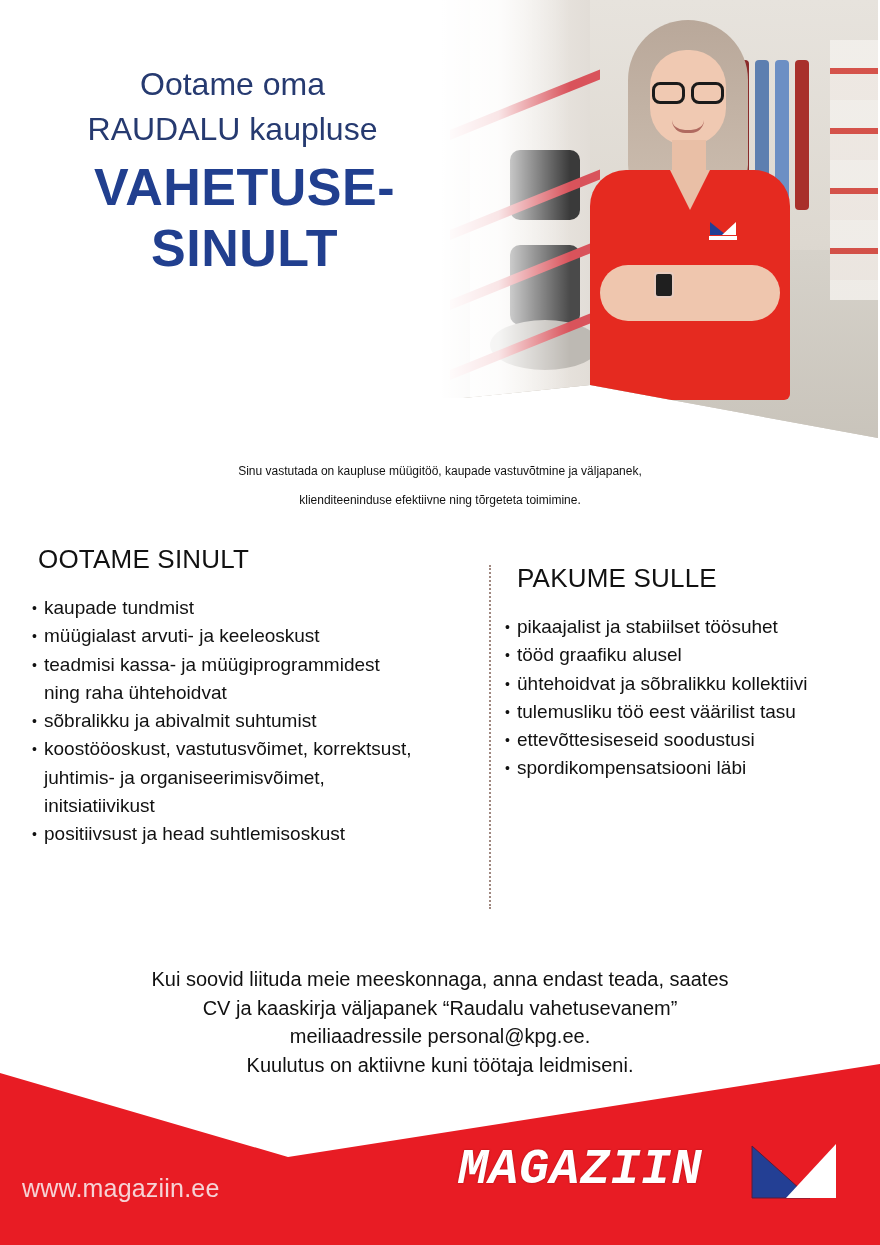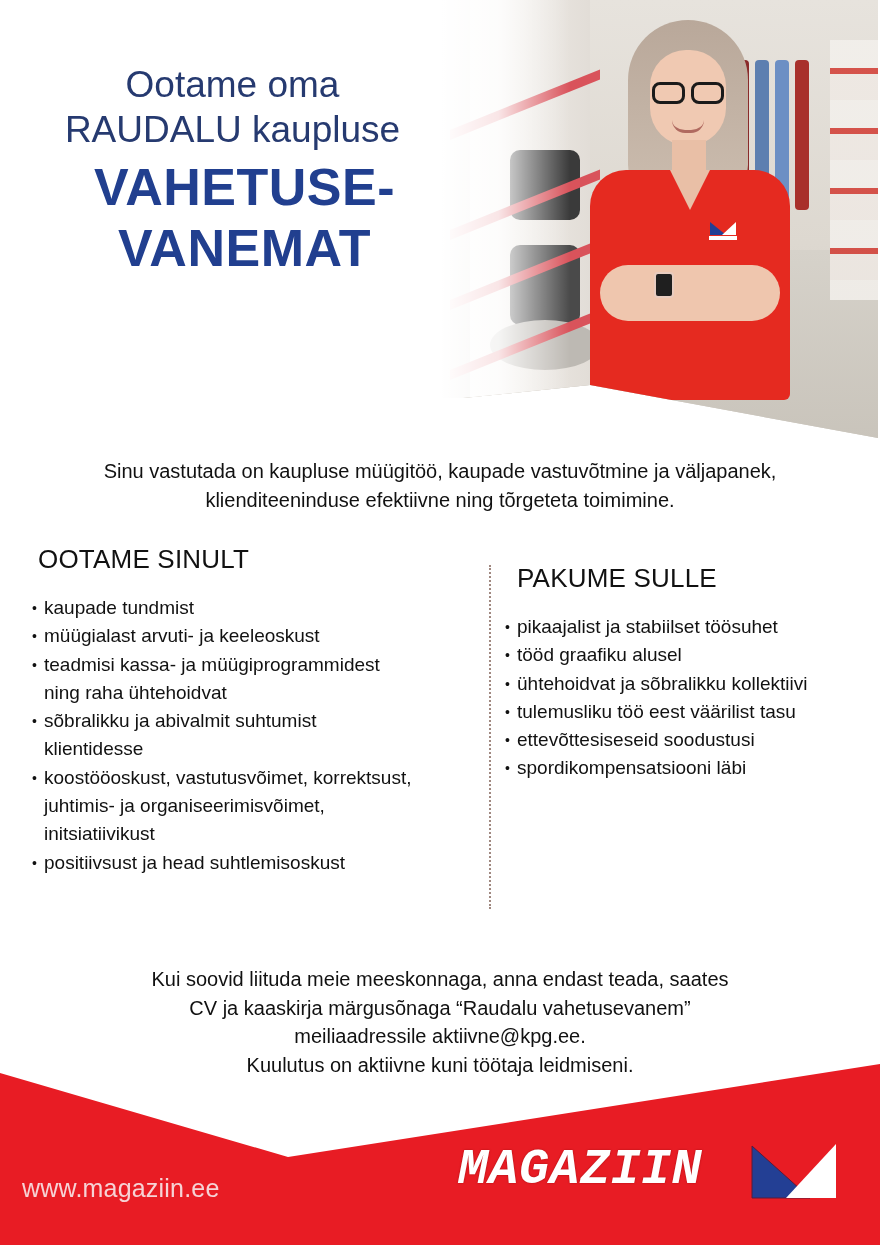--- a/index.html
+++ b/index.html
@@ -88,31 +88,31 @@
   }
   .photo .fade {
     position: absolute; left: 0; top: 0; width: 130px; height: 100%;
     background: linear-gradient(90deg, #ffffff 0%, rgba(255,255,255,.85) 45%, rgba(255,255,255,0) 100%);
   }
   
   .headline {
     position: absolute; left: 0; top: 62px; width: 465px; text-align: center;
   }
   .headline .intro-line {
-    display: block; font-size: 37px; line-height: 45px; color: #263a70;
+    display: block; font-size: 32px; line-height: 45px; color: #263a70;
   }
   .headline .title-line {
     display: block; font-size: 52px; line-height: 61px; font-weight: bold;
     color: #213f8f; letter-spacing: 0.5px; padding-left: 24px;
   }
   .headline .title-line.first { margin-top: 5px; }
   
   .intro {
     position: absolute; left: 0; top: 457px; width: 880px; text-align: center;
-    font-size: 20px; line-height: 29px; color: #111;
+    font-size: 12px; line-height: 29px; color: #111;
   }
   .intro span { display: block; }
   
   .col {
     position: absolute; top: 540px;
   }
   .col-left { left: 32px; width: 450px; }
   .col-right { left: 505px; width: 375px; }
   .col h2 {
     margin: 0 0 16px 6px; font-weight: normal; font-size: 26px; line-height: 38px;
@@ -198,21 +198,21 @@
     <div class="arms"></div>
     <div class="watch"></div>
   </div>
   <div class="fade"></div>
 </div>
 
 <div class="headline">
   <span class="intro-line">Ootame oma</span>
   <span class="intro-line">RAUDALU kaupluse</span>
   <span class="title-line first">VAHETUSE-</span>
-  <span class="title-line">VANEMAT</span>
+  <span class="title-line">SINULT</span>
 </div>
 
 <div class="intro">
   <span>Sinu vastutada on kaupluse müügitöö, kaupade vastuvõtmine ja väljapanek,</span>
   <span>klienditeeninduse efektiivne ning tõrgeteta toimimine.</span>
 </div>
 
 <div class="col col-left">
   <h2>OOTAME SINULT</h2>
   <ul>
@@ -225,21 +225,20 @@
       <span class="line">müügialast arvuti- ja keeleoskust</span>
     </li>
     <li>
       <span class="bullet">•</span>
       <span class="line">teadmisi kassa- ja müügiprogrammidest</span>
       <span class="line">ning raha ühtehoidvat</span>
     </li>
     <li>
       <span class="bullet">•</span>
       <span class="line">sõbralikku ja abivalmit suhtumist</span>
-      <span class="line">klientidesse</span>
     </li>
     <li>
       <span class="bullet">•</span>
       <span class="line">koostööoskust, vastutusvõimet, korrektsust,</span>
       <span class="line">juhtimis- ja organiseerimisvõimet,</span>
       <span class="line">initsiatiivikust</span>
     </li>
     <li>
       <span class="bullet">•</span>
       <span class="line">positiivsust ja head suhtlemisoskust</span>
@@ -274,22 +273,22 @@
     </li>
     <li>
       <span class="bullet">•</span>
       <span class="line">spordikompensatsiooni läbi</span>
     </li>
   </ul>
 </div>
 
 <div class="closing">
   <span>Kui soovid liituda meie meeskonnaga, anna endast teada, saates</span>
-  <span>CV ja kaaskirja märgusõnaga “Raudalu vahetusevanem”</span>
-  <span>meiliaadressile aktiivne@kpg.ee.</span>
+  <span>CV ja kaaskirja väljapanek “Raudalu vahetusevanem”</span>
+  <span>meiliaadressile personal@kpg.ee.</span>
   <span>Kuulutus on aktiivne kuni töötaja leidmiseni.</span>
 </div>
 
 <div class="footer-band">
   <svg width="880" height="185" viewBox="0 0 880 185">
     <polygon points="0,13 288,97 880,4 880,185 0,185" fill="#e81c24"></polygon>
   </svg>
 </div>
 
 <a class="footer-url">www.magaziin.ee</a>

